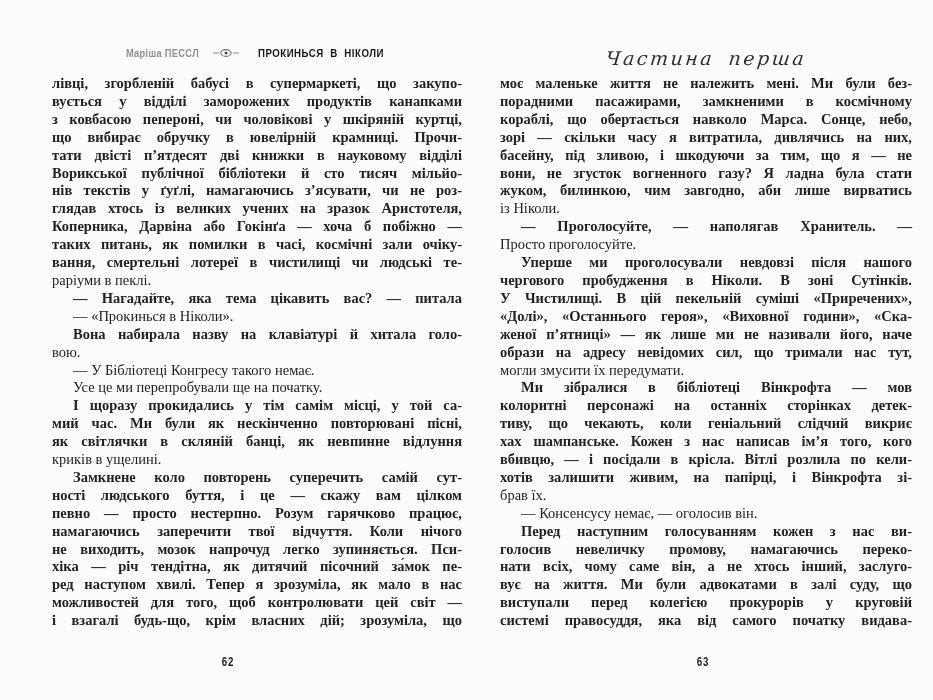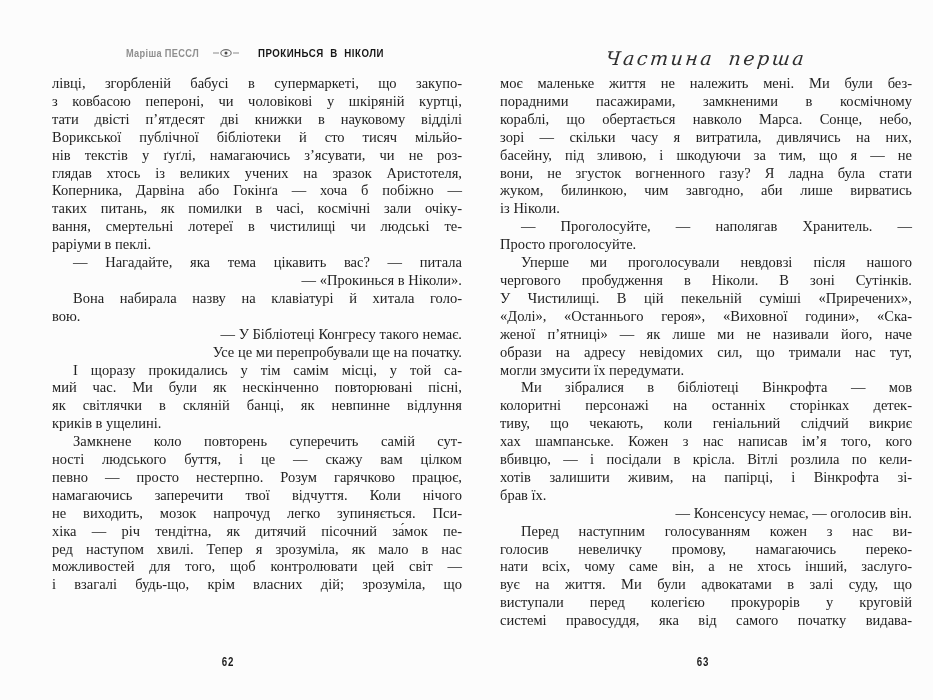--- a/index.html
+++ b/index.html
@@ -44,22 +44,22 @@
     letter-spacing: 2.5px; word-spacing: 6px;
     transform: skewX(-6deg);
   }
 
   
   .textblock {
     position: absolute; top: 59px; left: 0; right: 0;
     font-size: 14.5px; line-height: 17.9px;
   }
   .line { text-align: left; }
-  .line.j { text-align: justify; text-align-last: justify; }
-  .line.indent { text-indent: 21px; text-align: right; }
+  .line.j { text-align: justify; text-align-last: justify; font-weight: bold; }
+  .line.indent { text-indent: 21px; }
 
   
   .folio {
     position: absolute; top: 638px;
     font-family: "Liberation Sans", sans-serif;
     font-size: 13.5px; font-weight: 700; color: #1d1d1d;
     letter-spacing: 1px;
     transform: translateX(-50%) scaleX(0.72);
     transform-origin: center;
   }
@@ -79,21 +79,23 @@
           <line x1="0" y1="5" x2="6" y2="5" stroke="#8a8a8a" stroke-width="1"></line>
           <ellipse cx="13" cy="5" rx="5.2" ry="3.4" fill="none" stroke="#6d6d6d" stroke-width="1.1"></ellipse>
           <circle cx="13" cy="5" r="1.5" fill="#4a4a4a"></circle>
           <line x1="20" y1="5" x2="26" y2="5" stroke="#8a8a8a" stroke-width="1"></line>
         </svg>
       </span>
       <span class="booktitle">ПРОКИНЬСЯ В НІКОЛИ</span>
     </header>
     <div class="textblock">
         <div class="line j">лівці, згорбленій бабусі в супермаркеті, що закупо-</div>
+        <div class="line j">вується у відділі заморожених продуктів канапками</div>
         <div class="line j">з ковбасою пепероні, чи чоловікові у шкіряній куртці,</div>
+        <div class="line j">що вибирає обручку в ювелірній крамниці. Прочи-</div>
         <div class="line j">тати двісті п’ятдесят дві книжки в науковому відділі</div>
         <div class="line j">Ворикської публічної бібліотеки й сто тисяч мільйо-</div>
         <div class="line j">нів текстів у ґуґлі, намагаючись з’ясувати, чи не роз-</div>
         <div class="line j">глядав хтось із великих учених на зразок Аристотеля,</div>
         <div class="line j">Коперника, Дарвіна або Гокінґа — хоча б побіжно —</div>
         <div class="line j">таких питань, як помилки в часі, космічні зали очіку-</div>
         <div class="line j">вання, смертельні лотереї в чистилищі чи людські те-</div>
         <div class="line">раріуми в пеклі.</div>
         <div class="line j indent">— Нагадайте, яка тема цікавить вас? — питала</div>
         <div class="line indent">— «Прокинься в Ніколи».</div>

